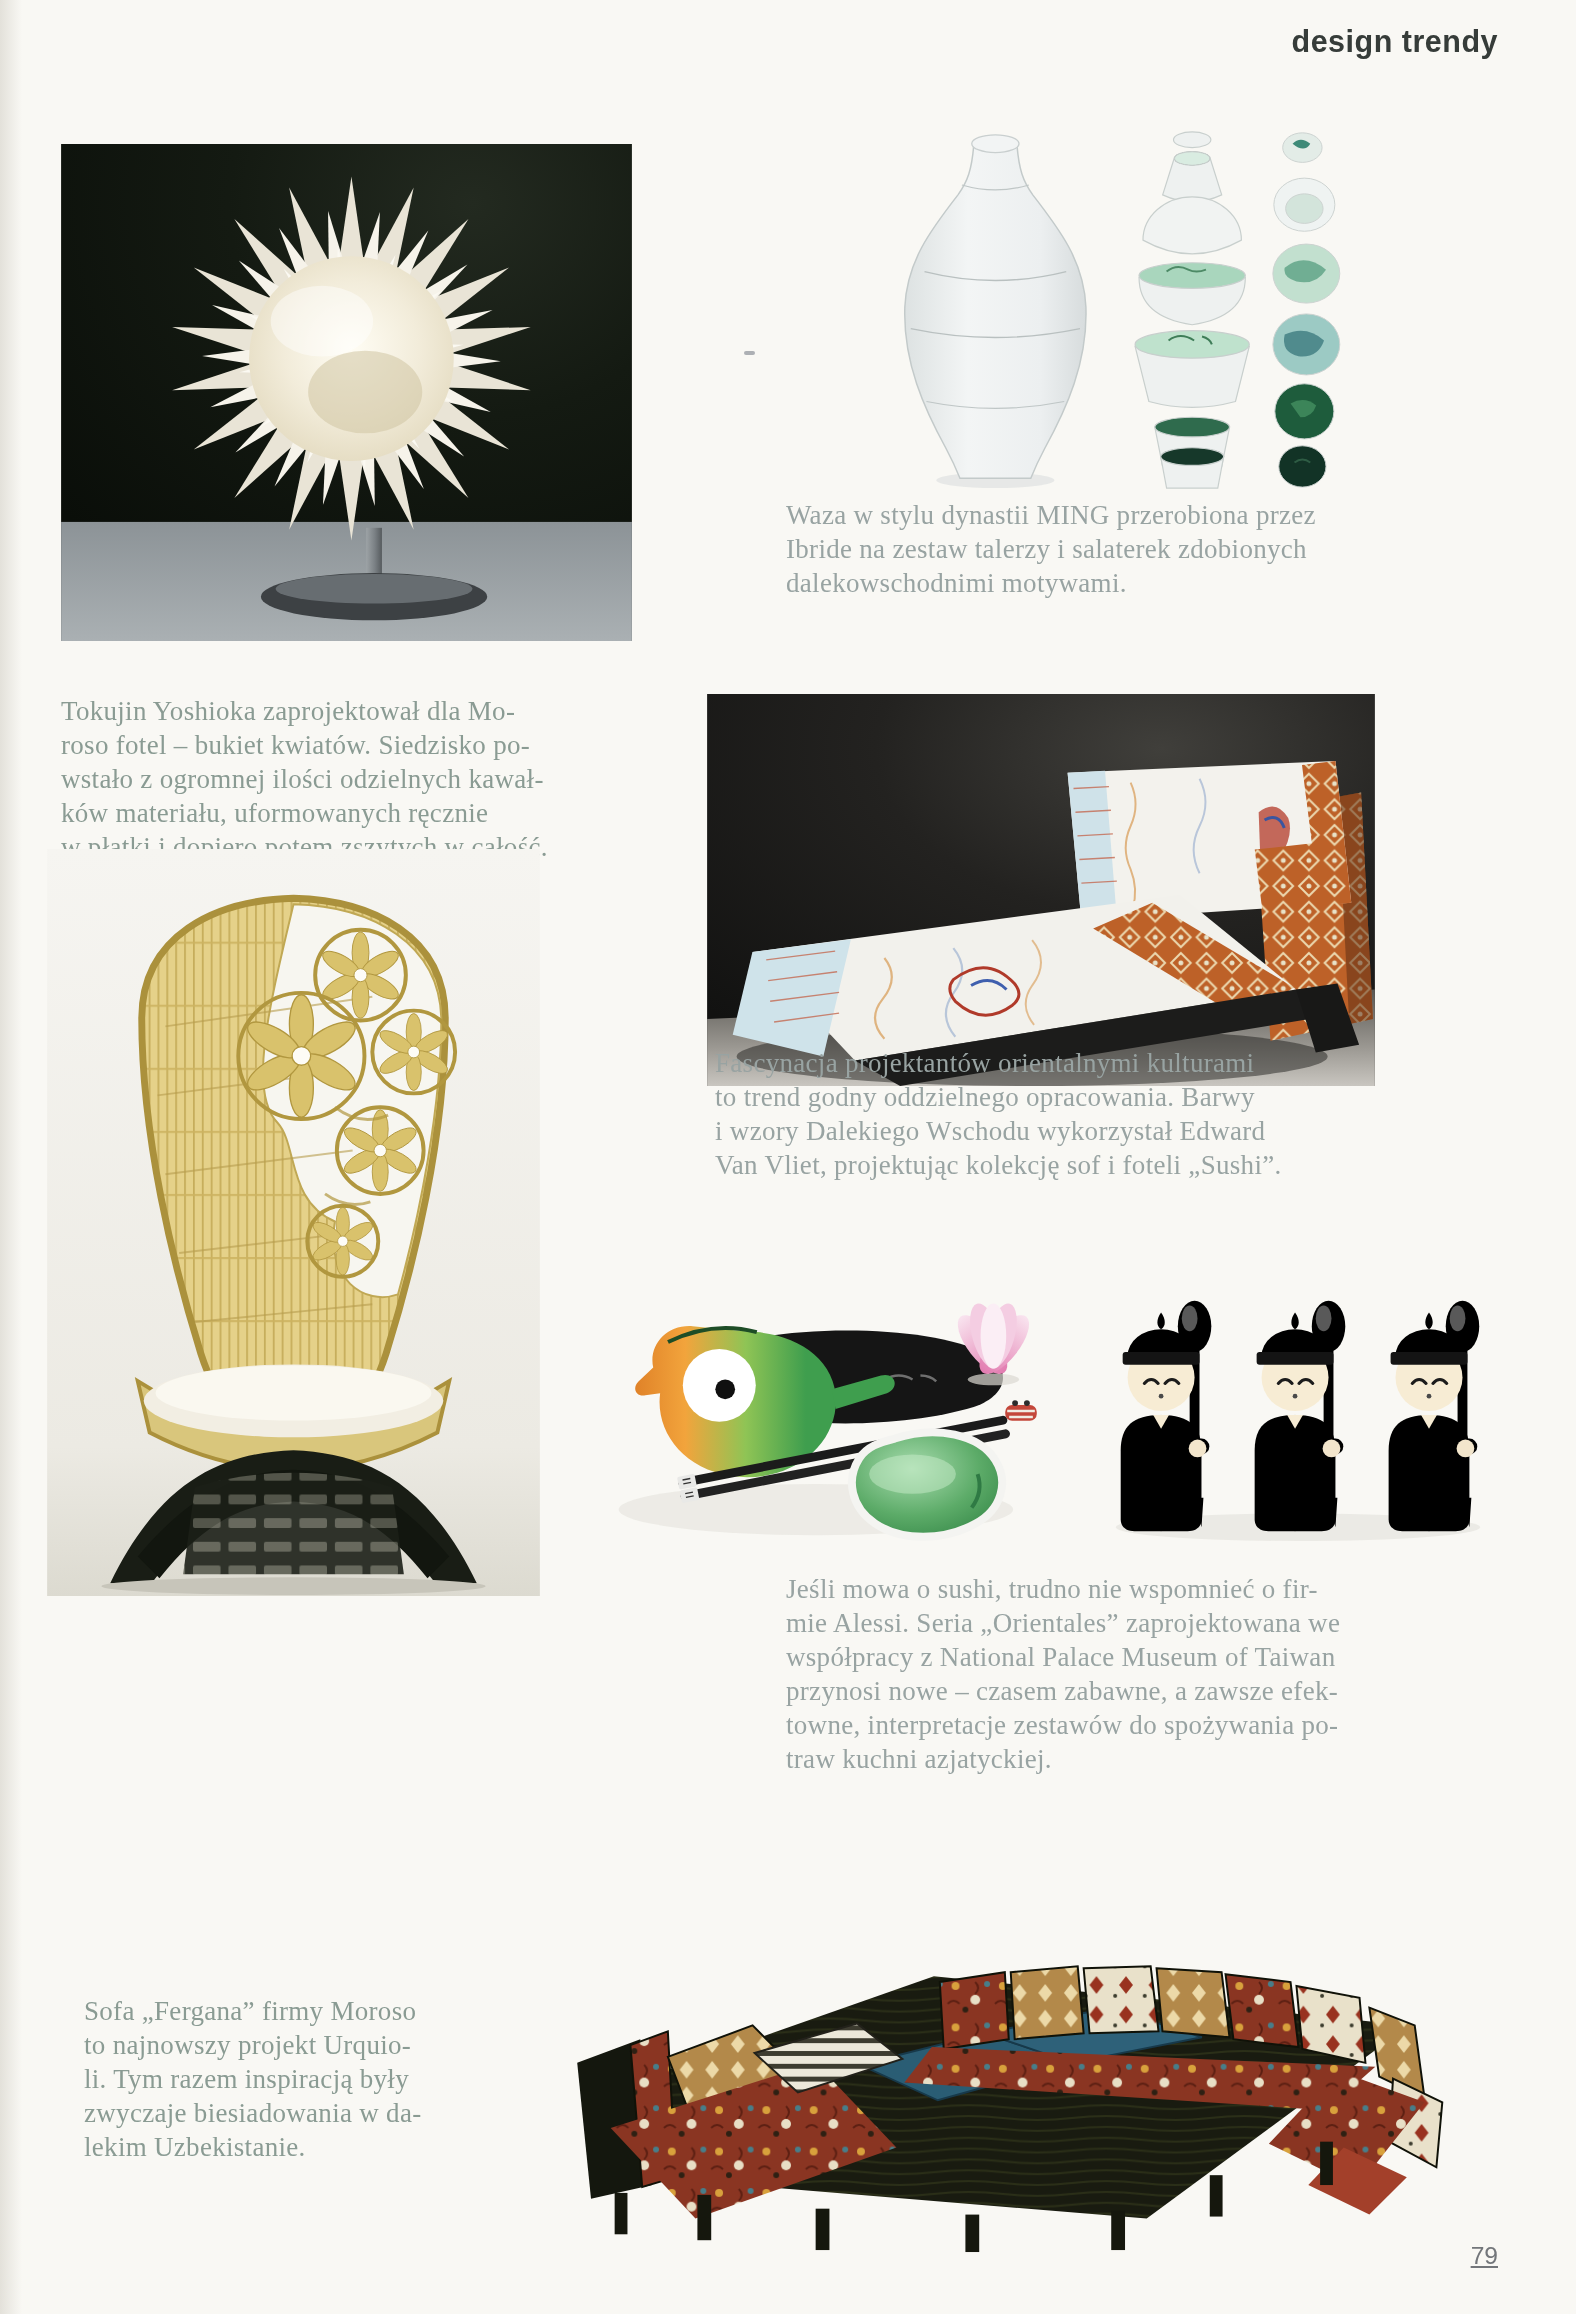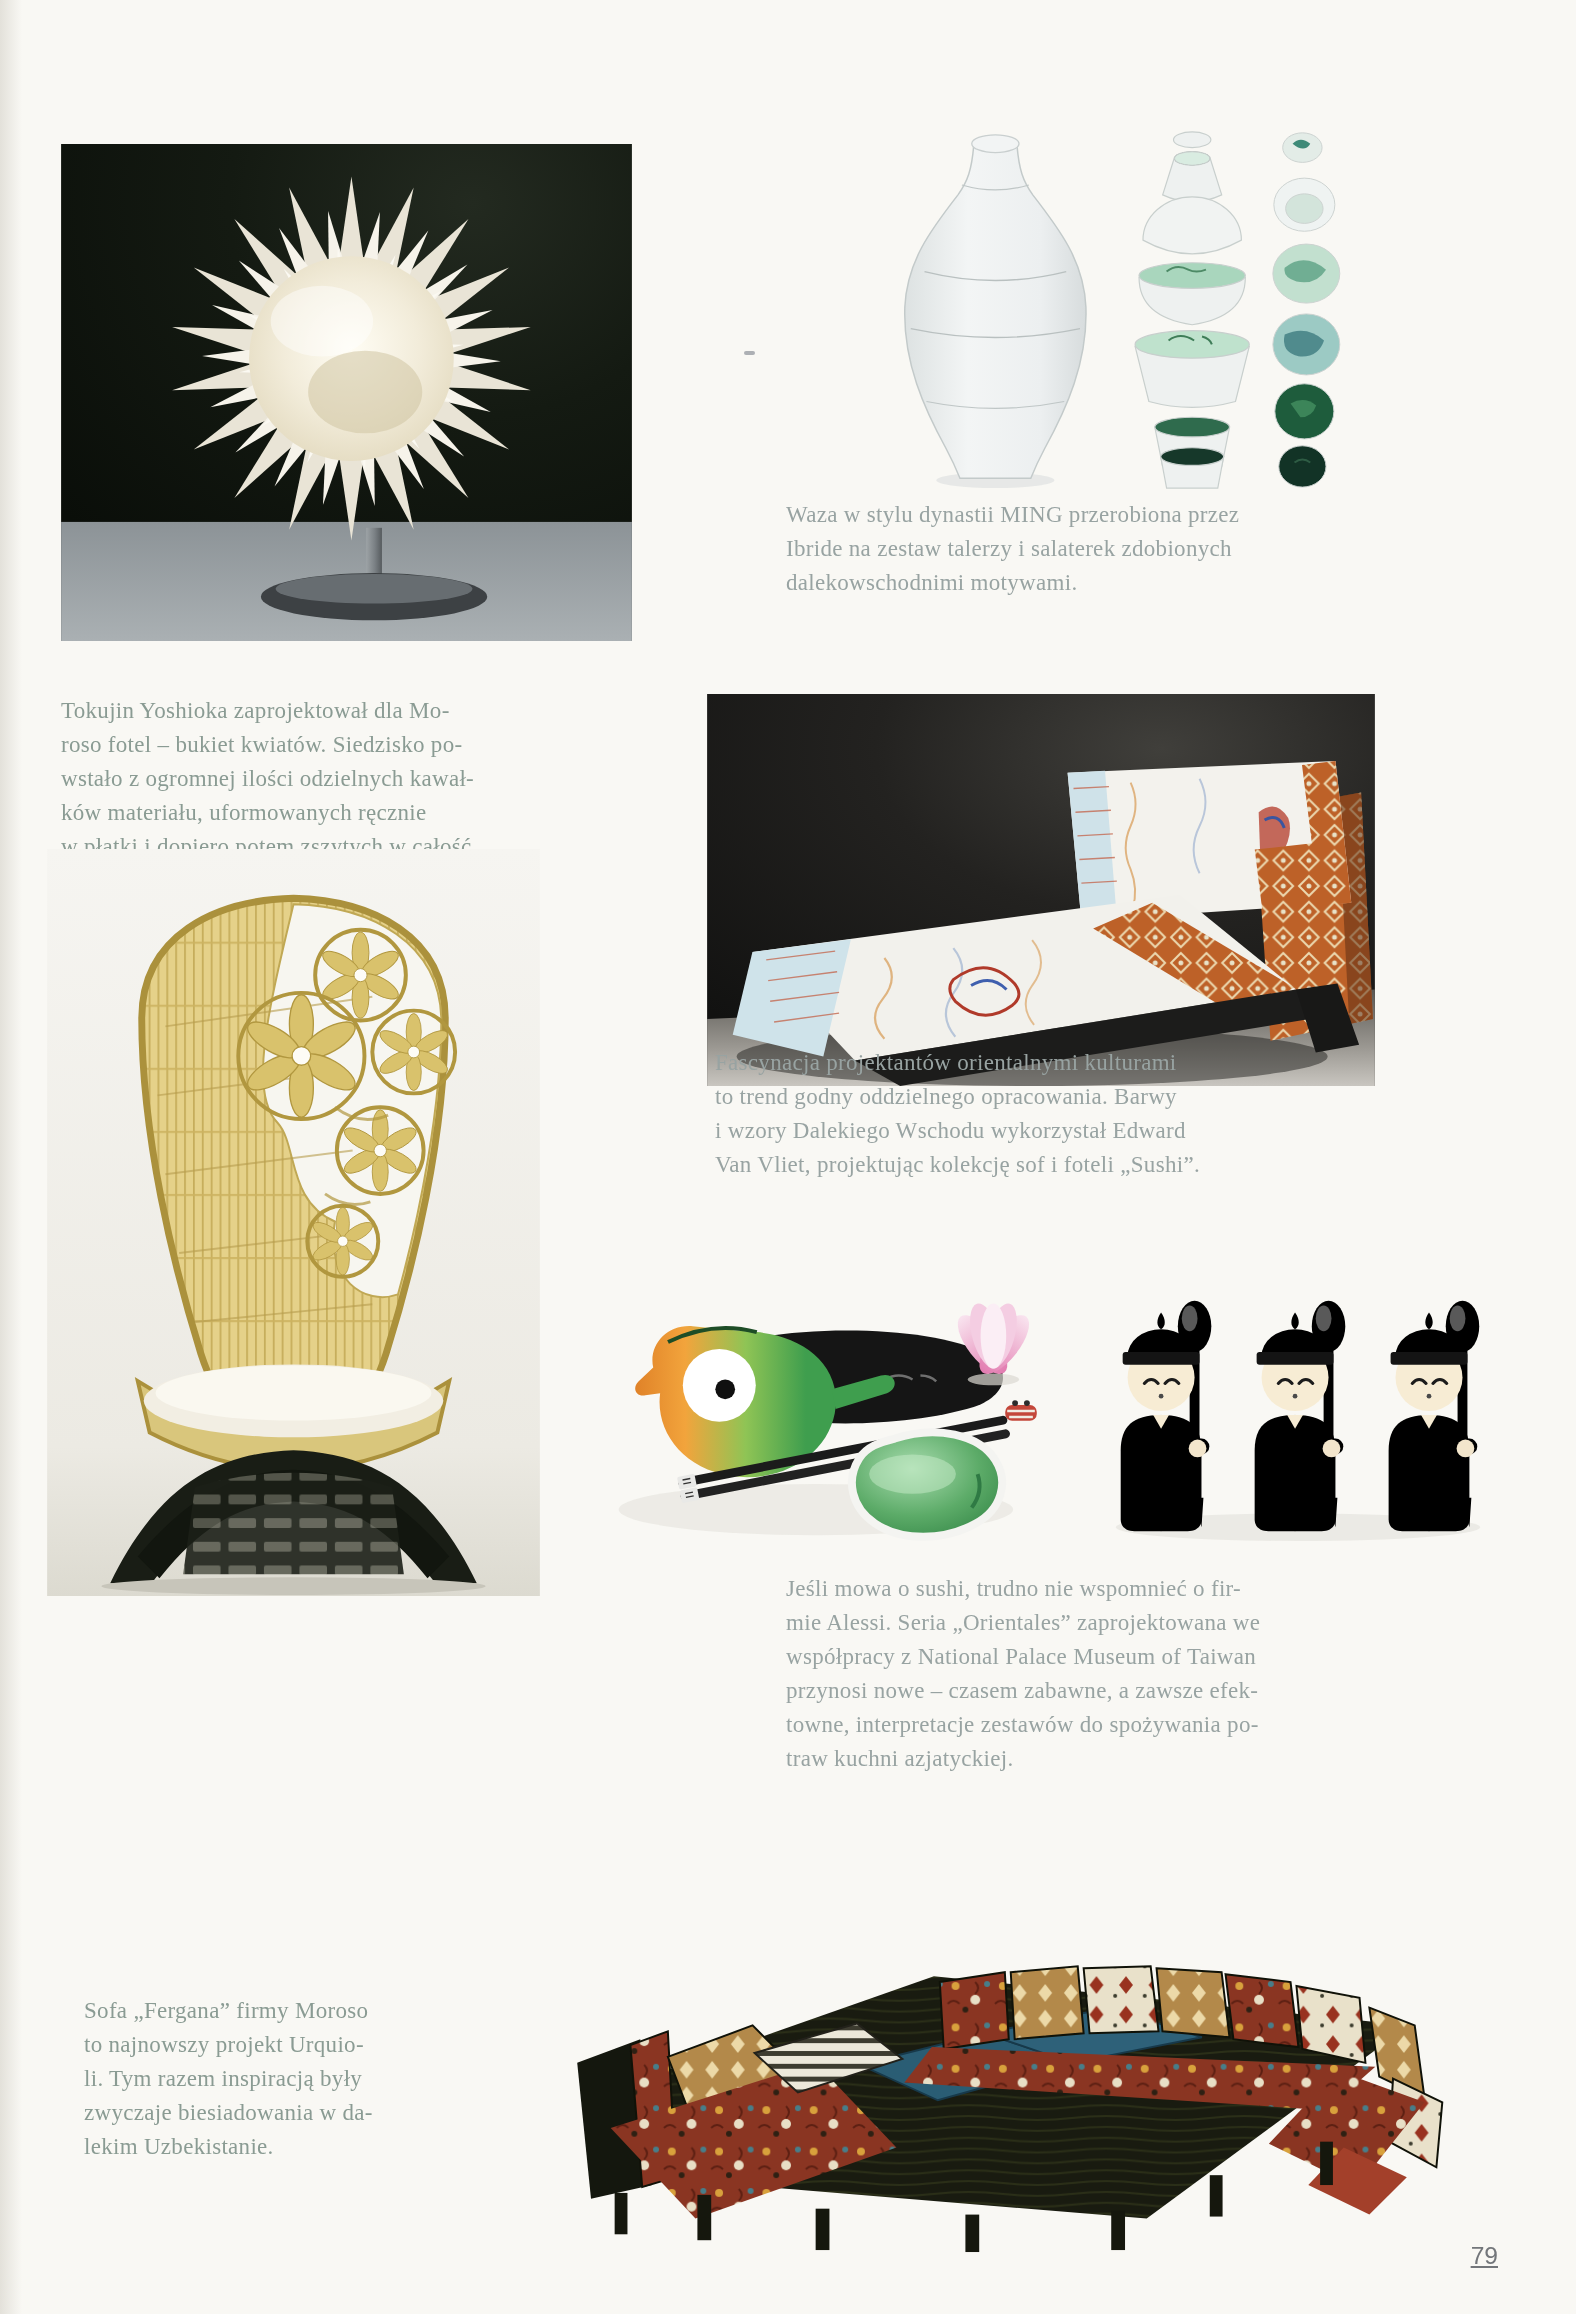--- a/index.html
+++ b/index.html
@@ -3,36 +3,37 @@
 <meta charset="utf-8">
 <style>
   html,body{margin:0;padding:0;background:#e8e6e0;}
   .page{position:relative;width:1576px;height:2315px;background:#f9f8f4;overflow:hidden;
         font-family:"Liberation Serif", serif;}
   .page::before{content:"";position:absolute;left:0;top:0;bottom:0;width:21.7px;
         background:linear-gradient(to right,#e3e1da,rgba(249,248,244,0));pointer-events:none;}
   .header{position:absolute;left:1005px;top:23.6px;width:493px;text-align:right;
         font-family:"Liberation Sans", sans-serif;font-weight:bold;font-size:30.5px;
         letter-spacing:0.5px;color:#363c39;}
-  .caption{position:absolute;white-space:pre-line;font-size:23px;line-height:34px;
+  .caption{position:absolute;white-space:pre-line;font-size:27px;line-height:34px;
         letter-spacing:0.3px;}
   .cap-left{color:#8a9b93;}
   .cap-right{color:#98a3a2;}
   .photo{position:absolute;overflow:hidden;}
   .pagenum{position:absolute;left:1419px;top:2242px;width:79px;text-align:right;
         font-family:"Liberation Sans", sans-serif;font-size:24.6px;color:#73767a;text-decoration:underline;}
   .scan-mark{position:absolute;left:744px;top:351px;width:10.8px;height:3.9px;border-radius:2px;
         background:#8d9298;opacity:.7;}
   svg{display:block;}
 </style>
 </head>
 <body>
 
 <div class="page">
 
+  <div class="header">design trendy</div>
 
   <div class="photo" style="left:61px;top:144px;width:571px;height:497px;">
     <svg width="571" height="497" viewBox="0 0 580 505">
       <defs>
         <radialGradient id="f-bg" cx="72%" cy="12%" r="95%">
           <stop offset="0%" stop-color="#232a20"></stop>
             <stop offset="45%" stop-color="#141a12"></stop>
             <stop offset="100%" stop-color="#0a0e09"></stop>
         </radialGradient>
         <linearGradient id="f-floor" x1="0" y1="0" x2="0" y2="1">

